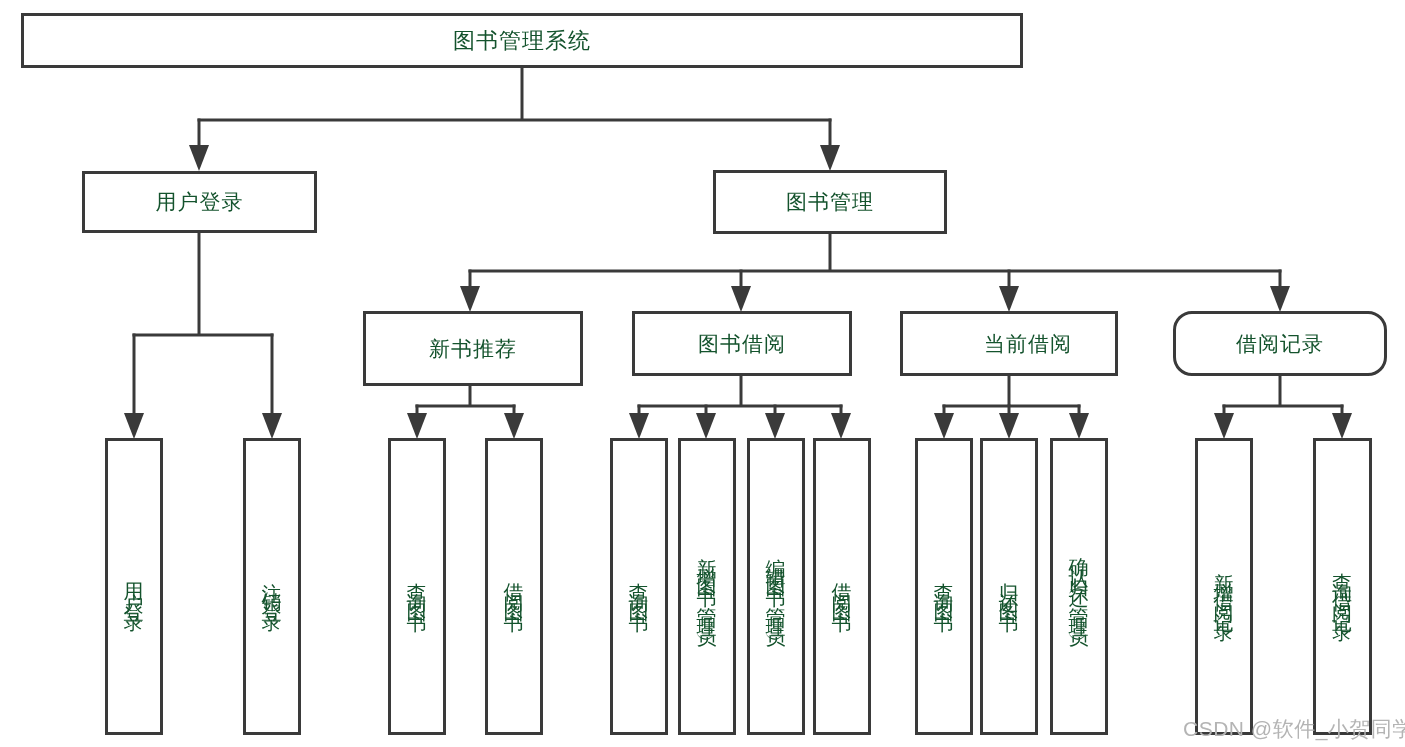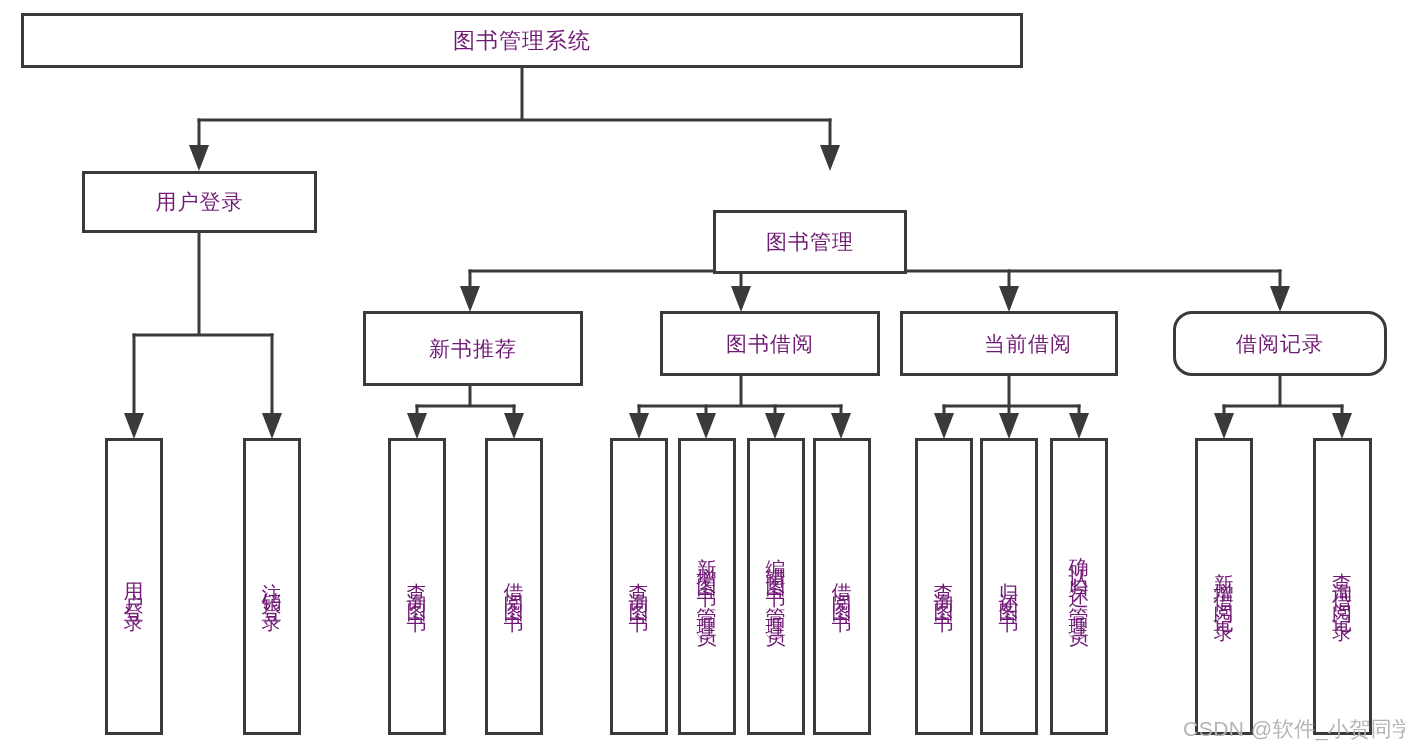--- a/index.html
+++ b/index.html
@@ -4,21 +4,21 @@
 <style>
   html,body{margin:0;padding:0;background:#ffffff;}
   #canvas{
     position:relative;width:1405px;height:747px;background:#ffffff;
     font-family:"Liberation Sans","DejaVu Sans",sans-serif;overflow:hidden;
   }
   #connectors{position:absolute;left:0;top:0;z-index:1;}
   .node{
     position:absolute;box-sizing:border-box;border:3px solid #3a3a3a;background:#ffffff;
     display:flex;align-items:center;justify-content:center;
-    color:#701a75;z-index:2;
+    color:#14532d;z-index:2;
   }
   .hnode{font-size:21px;letter-spacing:1px;}
   .root{font-size:22px;}
   .vnode{
     writing-mode:vertical-rl;
     font-size:20px;letter-spacing:10px;line-height:1.1;
     text-align:center;
   }
   .watermark{
     position:absolute;z-index:3;color:#b4b4b4;font-size:21px;white-space:nowrap;
@@ -108,28 +108,28 @@
     </g>
   </svg>
 
   <div class="node hnode root" style="left:21px;top:13px;width:1002px;height:55px;">
     <span>图书管理系统</span>
   </div>
 
   <div class="node hnode" style="left:82px;top:171px;width:235px;height:62px;">
     <span>用户登录</span>
   </div>
-  <div class="node hnode" style="left:713px;top:170px;width:194px;height:64px;margin-top:40px;">
+  <div class="node hnode" style="left:713px;top:170px;width:234px;height:64px;">
     <span>图书管理</span>
   </div>
 
   <div class="node hnode" style="left:363px;top:311px;width:220px;height:75px;">
     <span>新书推荐</span>
   </div>
-  <div class="node hnode" style="left:632px;top:311px;width:220px;height:65px;margin-left:28px;">
+  <div class="node hnode" style="left:632px;top:311px;width:220px;height:65px;">
     <span>图书借阅</span>
   </div>
   <div class="node hnode" style="left:900px;top:311px;width:218px;height:65px;padding-left:38px;">
     <span>当前借阅</span>
   </div>
   <div class="node hnode" style="left:1173px;top:311px;width:214px;height:65px;border-radius:19px;">
     <span>借阅记录</span>
   </div>
 
   <div class="node vnode" style="left:105px;top:438px;width:58px;height:297px;">用户登录</div>

